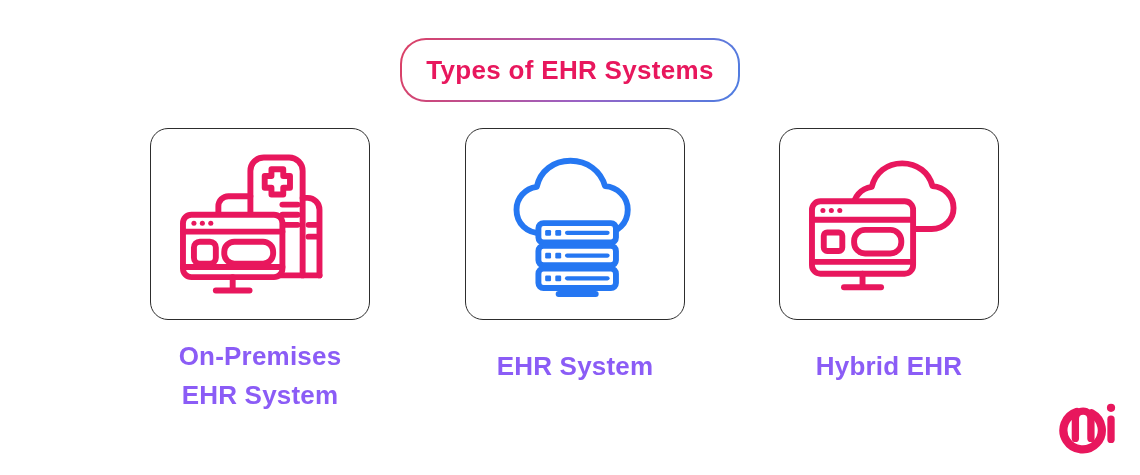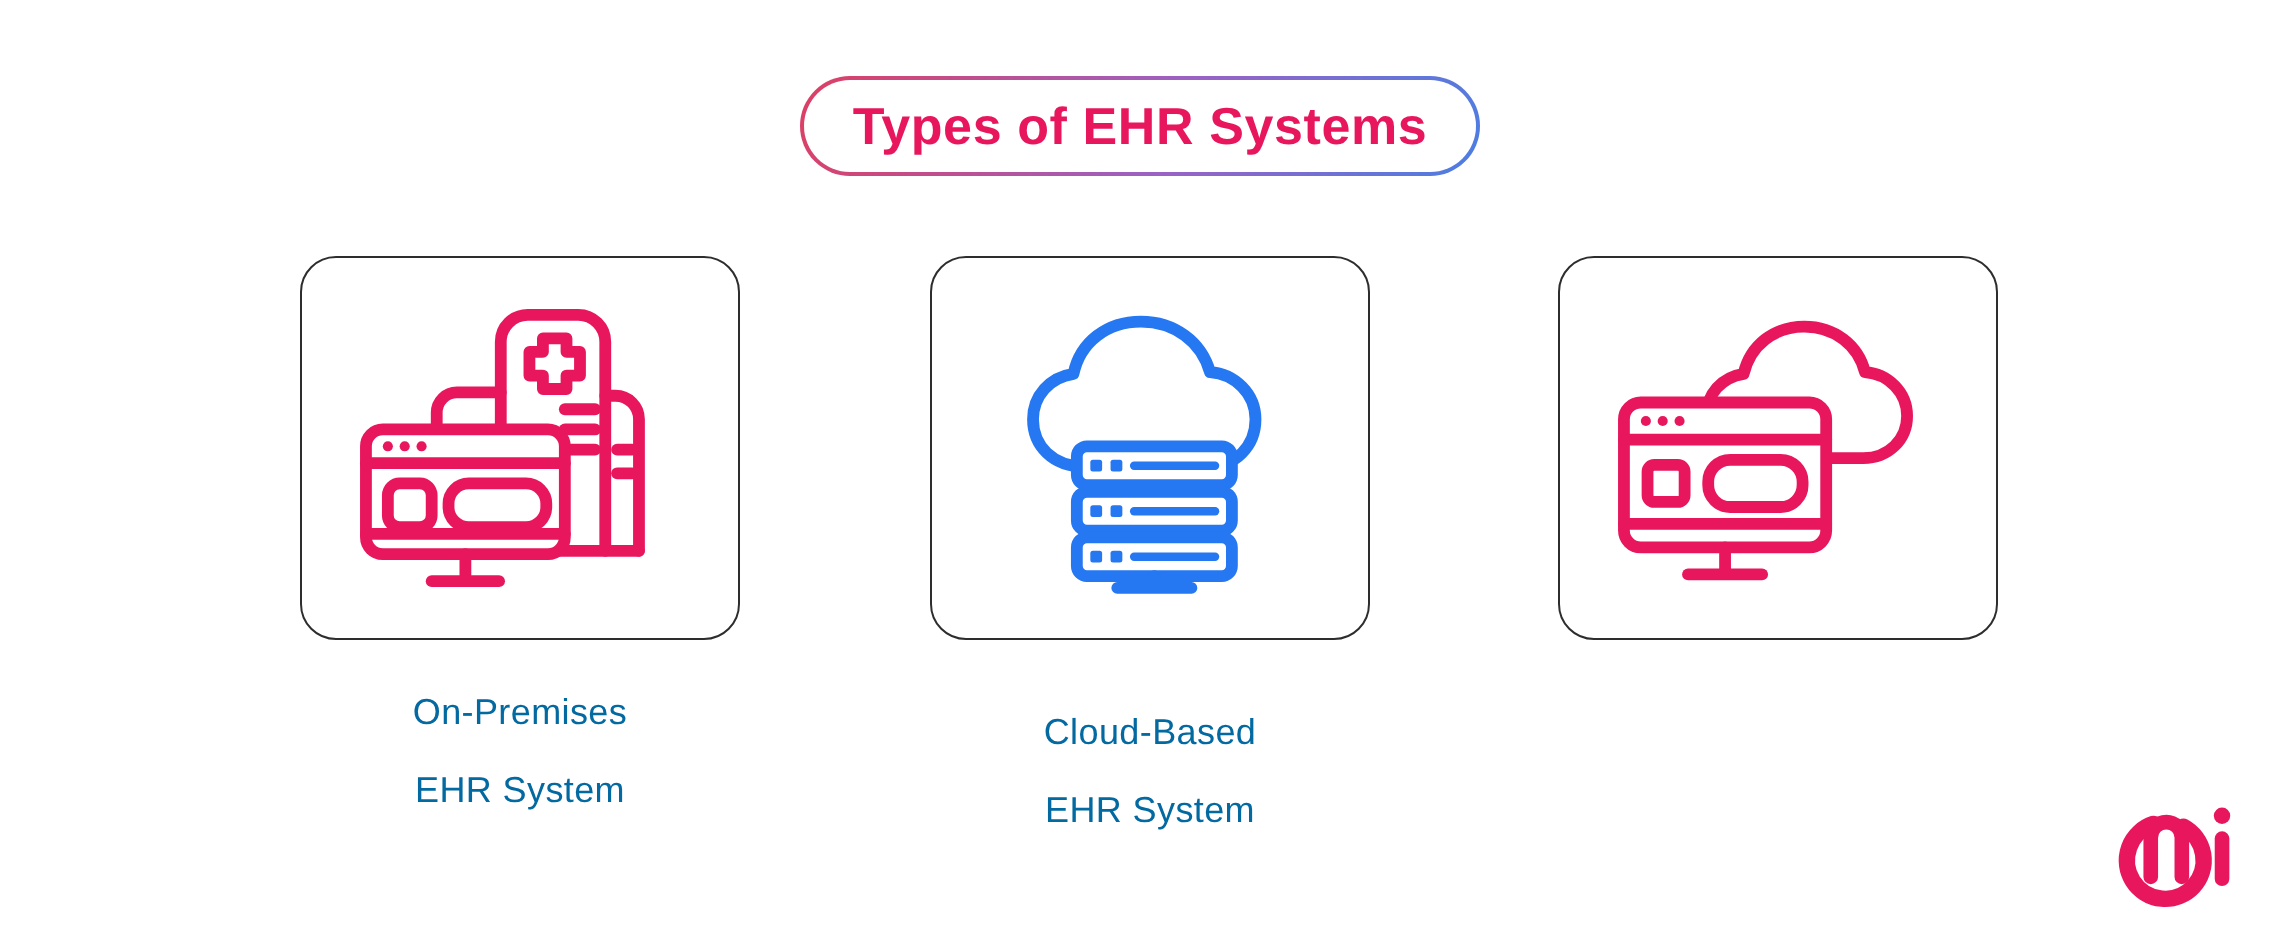--- a/index.html
+++ b/index.html
@@ -2,21 +2,21 @@
 <html><head>
 <meta charset="utf-8">
 <style>
   html,body{margin:0;padding:0}
   body{
     width:1140px;height:475px;position:relative;overflow:hidden;
     background:#ffffff;font-family:"Liberation Sans",sans-serif;
   }
   
   .pill{
-    position:absolute;left:400px;top:38px;width:340px;height:50px;
+    position:absolute;left:400px;top:38px;width:340px;height:64px;
     border-radius:26px;padding:1.7px;box-sizing:border-box;
     background:linear-gradient(110deg,#dd3f63 0%,#9a62c4 55%,#4c7ee2 100%);
   }
   .pill-inner{
     width:100%;height:100%;background:#ffffff;border-radius:24px;
     display:flex;align-items:center;justify-content:center;
   }
   .pill-text{
     font-size:26px;font-weight:700;color:#e8175d;letter-spacing:.3px;
   }
@@ -25,21 +25,21 @@
   #group-onprem{left:150px}
   #group-cloud{left:465px}
   #group-hybrid{left:779px}
   .card{
     width:220px;height:192px;box-sizing:border-box;background:#ffffff;
     border:1.4px solid #2d2d2d;border-radius:18px;
     display:flex;align-items:center;justify-content:center;
   }
   .card svg{display:block}
   .label{
-    margin-top:27px;font-size:18px;font-weight:400;color:#0369a1;
+    margin-top:27px;font-size:26px;font-weight:700;color:#8b5cf6;
     line-height:39px;letter-spacing:.2px;
   }
   #group-onprem .label{margin-top:17px}
   
   .pink-icon{stroke:#e8175d}
   .blue-icon{stroke:#2577f2}
   .pink-fill{fill:#e8175d}
   .blue-fill{fill:#2577f2}
   
   .logo{position:absolute;left:1058px;top:401px;width:64px;height:53px}
@@ -118,21 +118,20 @@
         <rect x="64" y="96" width="7" height="7" rx="1.5"></rect>
           <rect x="76" y="96" width="7" height="7" rx="1.5"></rect>
         <rect x="64" y="123" width="7" height="7" rx="1.5"></rect>
           <rect x="76" y="123" width="7" height="7" rx="1.5"></rect>
         <rect x="64" y="150" width="7" height="7" rx="1.5"></rect>
           <rect x="76" y="150" width="7" height="7" rx="1.5"></rect>
       </g>
     </svg>
   </div>
   <div class="label">
-    <div>Cloud-Based</div>
     <div>EHR System</div>
   </div>
 </div>
 
 <div class="group" id="group-hybrid">
   <div class="card">
     <svg width="169" height="150" viewBox="0 0 200 178">
       <g fill="none" class="pink-icon" stroke-width="7" stroke-linecap="round" stroke-linejoin="round">
 
         <path d="M85,95 C68,95 57,84 57,70 C57,57 66,47 79,45 C83,28 97,17 115,17 C133,17 147,28 151,44 C165,45 176,56 176,70 C176,84 165,95 150,95 Z"></path>
@@ -147,20 +146,21 @@
           <path d="M46,164 H90"></path>
       </g>
       <g class="pink-fill" stroke="none">
         <circle cx="21" cy="73" r="3"></circle>
           <circle cx="31" cy="73" r="3"></circle>
           <circle cx="41" cy="73" r="3"></circle>
       </g>
     </svg>
   </div>
   <div class="label">
+    <div>Hybrid EHR</div>
   </div>
 </div>
 
 <svg class="logo" viewBox="0 0 70 58">
 
   <path d="M36.9,13.5 A21,21 0 1 1 20.5,12" fill="none" stroke="#e8175d" stroke-width="9" stroke-linecap="round"></path>
 
   <path d="M19,41 V19.5 a8.5,8.5 0 0 1 17,0 V41" fill="none" stroke="#e8175d" stroke-width="8" stroke-linecap="round"></path>
 
   <path d="M58,20 V42" fill="none" stroke="#e8175d" stroke-width="8" stroke-linecap="round"></path>

